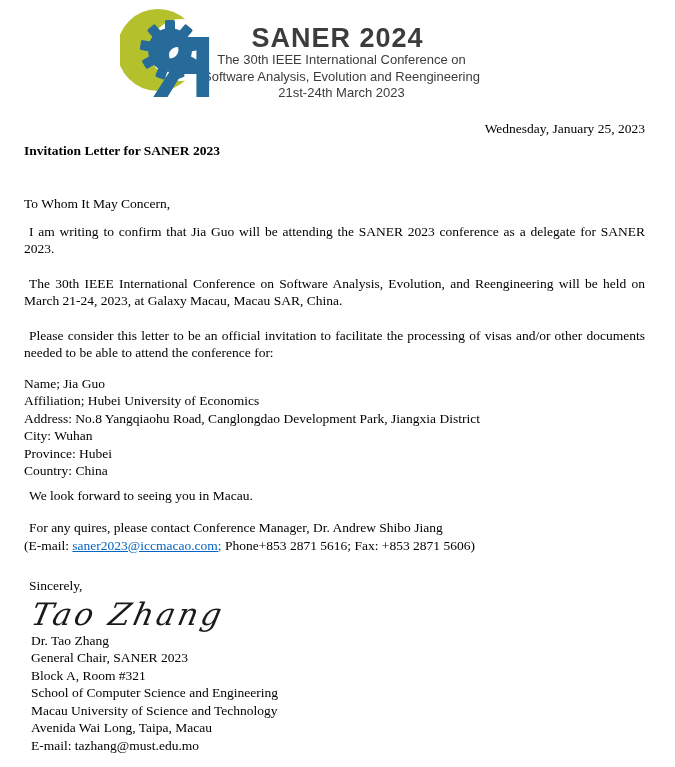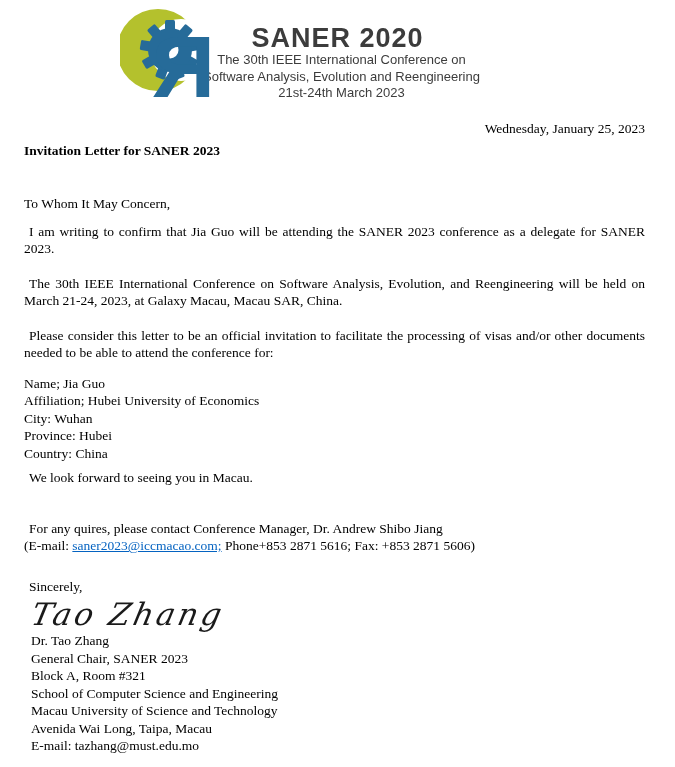--- a/index.html
+++ b/index.html
@@ -25,21 +25,21 @@
   .date-row{text-align:right;margin-top:8px;}
   .subject{font-weight:bold;margin-top:4px;}
   .salutation{margin-top:36px;}
   .para{text-align:justify;}
   .ind{text-indent:5px;}
   .para-confirm{margin-top:10px;}
   .para-conference{margin-top:17px;}
   .para-visa{margin-top:17px;}
   .attendee{margin-top:13px;}
   .closing{margin-top:7px;}
-  .contact{margin-top:33px;}
+  .contact{margin-top:15px;}
   .email-link{color:#0563c1;text-decoration:underline;cursor:pointer;}
   .sincerely{margin-top:23px;}
   .signature-script{
     font-family:"DejaVu Serif", serif;font-style:italic;
     font-size:31px;line-height:34px;letter-spacing:3px;color:#1a1a1a;
     display:inline-block;transform:skewX(-12deg);margin-left:8px;margin-top:2px;
   }
   .sig-block{padding-left:7px;margin-top:1px;}
 </style>
 </head>
@@ -81,39 +81,40 @@
         <g transform="rotate(320)">
             <rect x="-5" y="-30" width="10" height="13" rx="1.5"></rect>
           </g>
         <circle r="22"></circle>
         <circle r="8.5" fill="#ffffff"></circle>
       </g>
 
       <text transform="matrix(-1,0,0,1,100,0)" x="5" y="91" font-family="Liberation Sans, sans-serif" font-weight="bold" font-size="88" fill="#266b99">R</text>
     </svg>
     <div class="header-text">
-      <div class="conf-title">SANER 2020</div>
+      <div class="conf-title">SANER 2024</div>
       <div class="subtitle-line">The 30th IEEE International Conference on</div>
       <div class="subtitle-line">Software Analysis, Evolution and Reengineering</div>
       <div class="subtitle-line">21st-24th March 2023</div>
     </div>
   </div>
 
   <div class="content">
     <div class="date-row">Wednesday, January 25, 2023</div>
     <div class="subject">Invitation Letter for SANER 2023</div>
     <div class="salutation">To Whom It May Concern,</div>
 
     <div class="para ind para-confirm">I am writing to confirm that Jia Guo will be attending the SANER 2023 conference as a delegate for SANER 2023.</div>
     <div class="para ind para-conference">The 30th IEEE International Conference on Software Analysis, Evolution, and Reengineering will be held on March 21-24, 2023, at Galaxy Macau, Macau SAR, China.</div>
     <div class="para ind para-visa">Please consider this letter to be an official invitation to facilitate the processing of visas and/or other documents needed to be able to attend the conference for:</div>
 
     <div class="attendee">
       <div>Name; Jia Guo</div>
       <div>Affiliation; Hubei University of Economics</div>
+      <div>Address: No.8 Yangqiaohu Road, Canglongdao Development Park, Jiangxia District</div>
       <div>City: Wuhan</div>
       <div>Province: Hubei</div>
       <div>Country: China</div>
     </div>
 
     <div class="ind closing">We look forward to seeing you in Macau.</div>
 
     <div class="contact">
       <div class="ind">For any quires, please contact Conference Manager, Dr. Andrew Shibo Jiang</div>
       <div><span>(E-mail: </span><a class="email-link">saner2023@iccmacao.com;</a><span> Phone+853 2871 5616; Fax: +853 2871 5606)</span></div>

